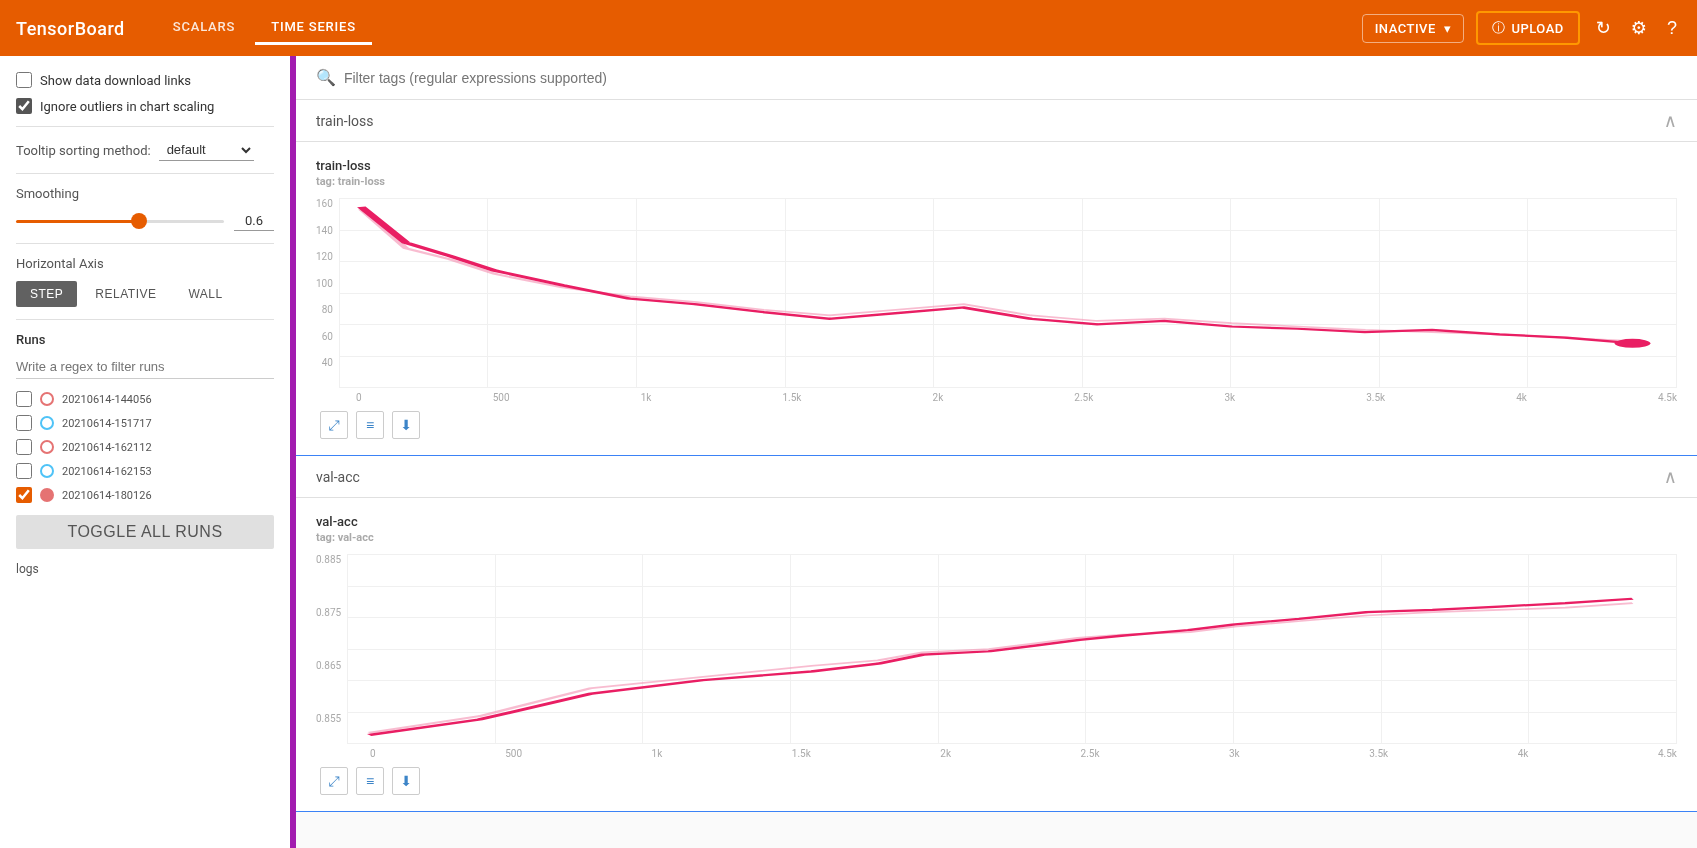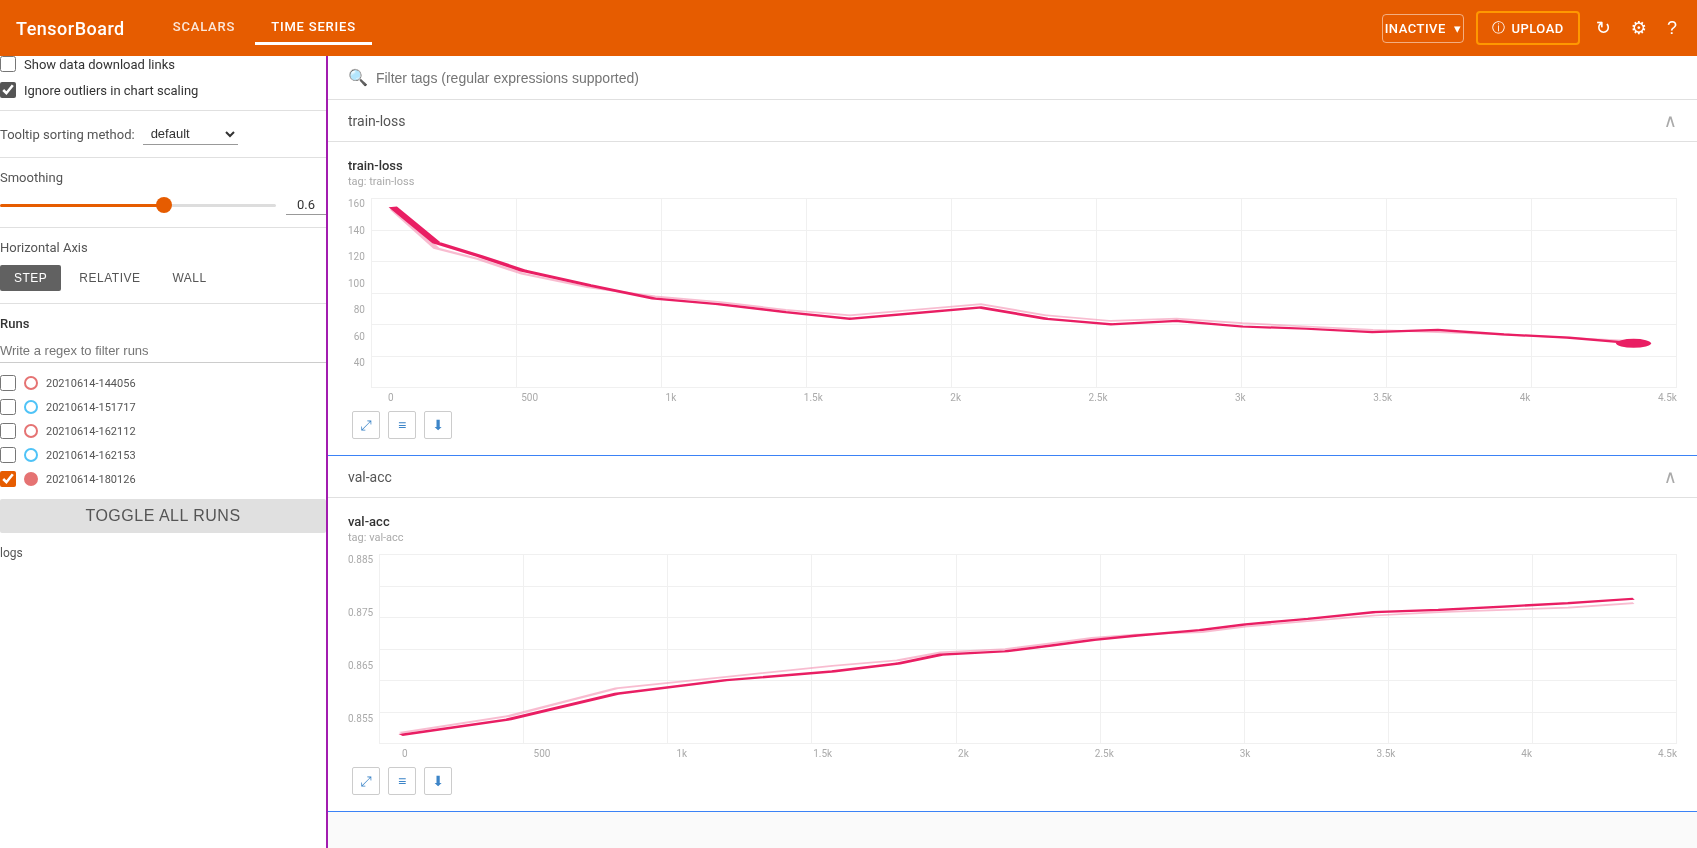--- a/index.html
+++ b/index.html
@@ -46,21 +46,21 @@
       margin-left: auto;
       display: flex;
       align-items: center;
       gap: 12px;
     }
     .inactive-dropdown {
       display: flex;
       align-items: center;
       gap: 8px;
       border: 1px solid rgba(255,255,255,0.5);
-      padding: 6px 2px;
+      padding: 6px 12px;
       border-radius: 4px;
       font-size: 13px;
       font-weight: 500;
       letter-spacing: 0.5px;
       color: white;
       cursor: pointer;
     }
     .upload-btn {
       display: flex;
       align-items: center;
@@ -88,23 +88,24 @@
 
     
     .layout {
       display: flex;
       margin-top: 56px;
       min-height: calc(100vh - 56px);
     }
 
     
     .sidebar {
-      width: 328px;
+      width: 296px;
       background: white;
-      border-right: 2px solid #a21caf;
+      border-right: 6px solid #a21caf;
+      padding: 16px;
       flex-shrink: 0;
       overflow-y: auto;
     }
     .sidebar-row {
       display: flex;
       align-items: center;
       gap: 8px;
       margin-bottom: 10px;
     }
     .sidebar-checkbox {
@@ -315,20 +316,21 @@
     .chart-title {
       font-size: 13px;
       font-weight: 500;
       color: #333;
       margin-bottom: 2px;
     }
     .chart-subtitle {
       font-size: 11px;
       color: #aaa;
       margin-bottom: 10px;
+      font-weight: bold;
     }
     .y-axis {
       display: flex;
       flex-direction: column;
       justify-content: space-between;
       align-items: flex-end;
       padding-right: 6px;
       font-size: 10px;
       color: #aaa;
       padding-bottom: 20px;

